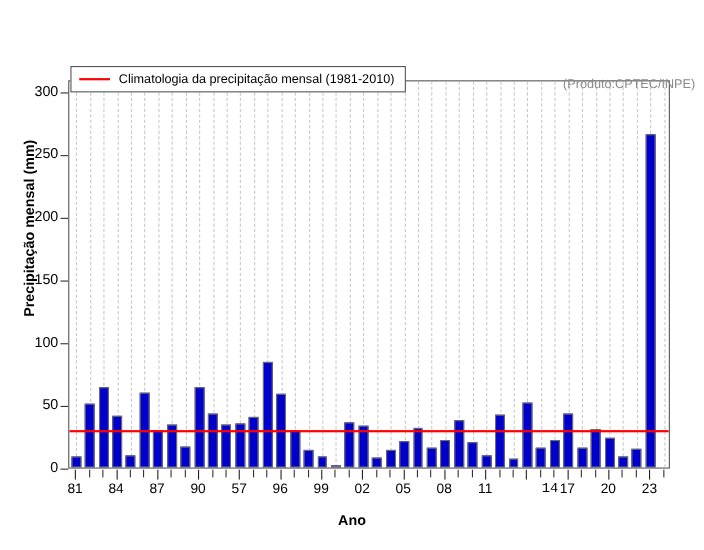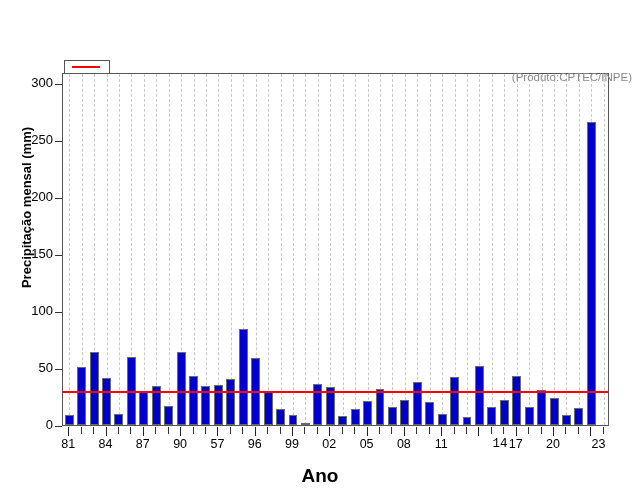--- a/index.html
+++ b/index.html
@@ -124,21 +124,21 @@
     font-weight: bold;
     color: #000000;
     transform: rotate(-90deg);
   }
   #xlabel-title {
     position: absolute;
     left: 0;
     top: 465px;
     width: 640px;
     text-align: center;
-    font-size: 19px;
+    font-size: 13px;
     font-weight: bold;
     color: #000000;
   }
 
   
   #legend {
     position: absolute;
     left: 64px;
     top: 60px;
     background: #ffffff;
@@ -262,21 +262,21 @@
       <div class="xtick" style="left: 503.33px;"></div>
       <div class="xtick major" style="left: 515.761px;"></div>
       <div class="xlabel" style="left: 515.761px;">17</div>
       <div class="xtick" style="left: 528.193px;"></div>
       <div class="xtick" style="left: 540.625px;"></div>
       <div class="xtick major" style="left: 553.057px;"></div>
       <div class="xlabel" style="left: 553.057px;">20</div>
       <div class="xtick" style="left: 565.489px;"></div>
       <div class="xtick" style="left: 577.92px;"></div>
       <div class="xtick major" style="left: 590.352px;"></div>
-      <div class="xlabel" style="left: 590.352px; text-align: right;">23</div>
+      <div class="xlabel" style="left: 590.352px;">23</div>
       <div class="xtick" style="left: 602.784px;"></div>
     </div>
 
   <div id="plot-area">
     <div id="grid-group">
         <div class="vgrid" style="left: 6.21591px;"></div>
         <div class="vgrid" style="left: 18.6477px;"></div>
         <div class="vgrid" style="left: 31.0795px;"></div>
         <div class="vgrid" style="left: 43.5114px;"></div>
         <div class="vgrid" style="left: 55.9432px;"></div>
@@ -363,17 +363,18 @@
         <div class="bar" style="left: 486.581px; width: 8.95091px; height: 27.329px;"></div>
         <div class="bar" style="left: 499.013px; width: 8.95091px; height: 10.2484px;"></div>
         <div class="bar" style="left: 511.445px; width: 8.95091px; height: 17.0806px;"></div>
         <div class="bar" style="left: 523.877px; width: 8.95091px; height: 302.897px;"></div>
       </div>
     <div id="clim-line" style="top: 316.7px;"></div>
   </div>
 
   <div id="legend">
     <span id="legend-swatch"></span>
+    <span id="legend-label">Climatologia da precipitação mensal (1981-2010)</span>
   </div>
 
   <div id="product-credit">(Produto:CPTEC/INPE)</div>
 
 </div>
 
 </body></html>

